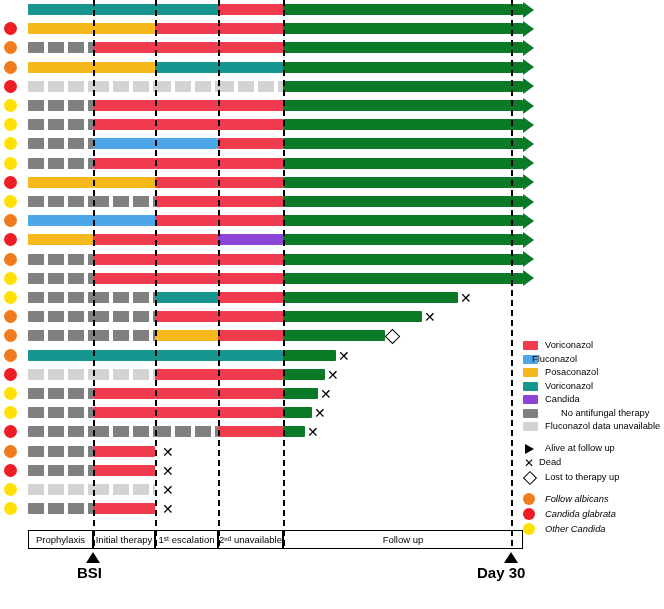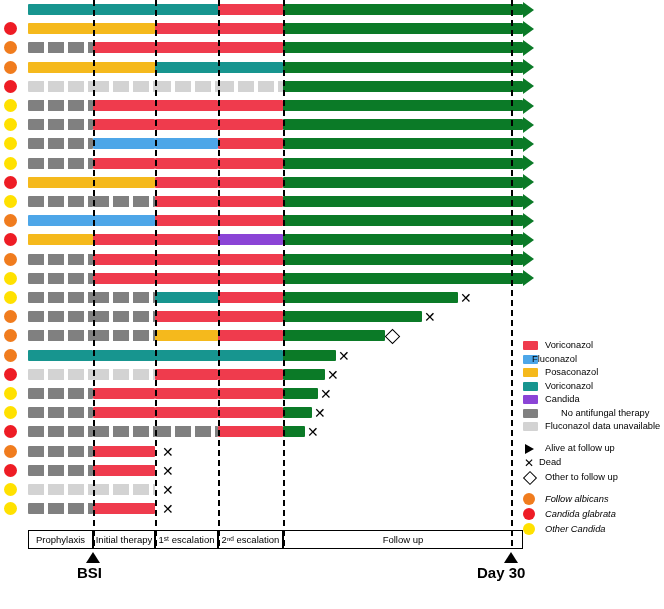--- a/index.html
+++ b/index.html
@@ -215,21 +215,21 @@
       <div class="vline" style="left: 511px; height: 546.4px;"></div>
     </div>
   <div id="layer-axis">
       <div class="phasebox" style="left: 28px; top: 530.4px; width: 65px; height: 19px;"></div>
       <div class="phaselabel" style="left: 28px; top: 534.4px; width: 65px;">Prophylaxis</div>
       <div class="phasebox" style="left: 93px; top: 530.4px; width: 62px; height: 19px;"></div>
       <div class="phaselabel" style="left: 93px; top: 534.4px; width: 62px;">Initial therapy</div>
       <div class="phasebox" style="left: 155px; top: 530.4px; width: 63px; height: 19px;"></div>
       <div class="phaselabel" style="left: 155px; top: 534.4px; width: 63px;">1ˢᵗ escalation</div>
       <div class="phasebox" style="left: 218px; top: 530.4px; width: 65px; height: 19px;"></div>
-      <div class="phaselabel" style="left: 218px; top: 534.4px; width: 65px;">2ⁿᵈ escalation</div>
+      <div class="phaselabel" style="left: 218px; top: 534.4px; width: 65px;">2ⁿᵈ unavailable</div>
       <div class="phasebox" style="left: 283px; top: 530.4px; width: 240px; height: 19px;"></div>
       <div class="phaselabel" style="left: 283px; top: 534.4px; width: 240px;">Follow up</div>
       <div class="axarrow" style="left: 86px; top: 552.4px;"></div>
       <div class="axlabel" style="top: 564.4px; left: 77px;">BSI</div>
       <div class="axarrow" style="left: 504px; top: 552.4px;"></div>
       <div class="axlabel" style="top: 564.4px; left: 477px;">Day 30</div>
     </div>
   <div id="layer-legend">
       <div class="lg-swatch" style="left: 523px; top: 341px; background: rgb(239, 59, 77);"></div>
       <div class="lg-text" style="left: 545px; top: 340px;">Voriconazol</div>
@@ -243,21 +243,21 @@
       <div class="lg-text" style="left: 545px; top: 394px;">Candida</div>
       <div class="lg-swatch" style="left: 523px; top: 408.5px; background: rgb(128, 128, 128);"></div>
       <div class="lg-text" style="left: 561px; top: 407.5px;">No antifungal therapy</div>
       <div class="lg-swatch" style="left: 523px; top: 422px; background: rgb(211, 211, 211);"></div>
       <div class="lg-text" style="left: 545px; top: 421px;">Fluconazol data unavailable</div>
       <div class="lg-tri" style="left: 525px; top: 443.5px;"></div>
       <div class="lg-text" style="left: 545px; top: 442.5px;">Alive at follow up</div>
       <div class="lg-x" style="left: 524px; top: 457px;">✕</div>
       <div class="lg-text" style="left: 539px; top: 457px;">Dead</div>
       <div class="lg-dia" style="left: 525px; top: 472.5px;"></div>
-      <div class="lg-text" style="left: 545px; top: 471.5px;">Other to follow up</div>
+      <div class="lg-text" style="left: 545px; top: 471.5px;">Lost to therapy up</div>
       <div class="lg-dot" style="left: 523px; top: 493px; background: rgb(240, 124, 30);"></div>
       <div class="lg-text ital" style="left: 545px; top: 494px;">Follow albicans</div>
       <div class="lg-dot" style="left: 523px; top: 508px; background: rgb(238, 28, 37);"></div>
       <div class="lg-text ital" style="left: 545px; top: 509px;">Candida glabrata</div>
       <div class="lg-dot" style="left: 523px; top: 523px; background: rgb(255, 225, 0);"></div>
       <div class="lg-text ital" style="left: 545px; top: 524px;">Other Candida</div>
     </div>
 </div>
 
 </body></html>

